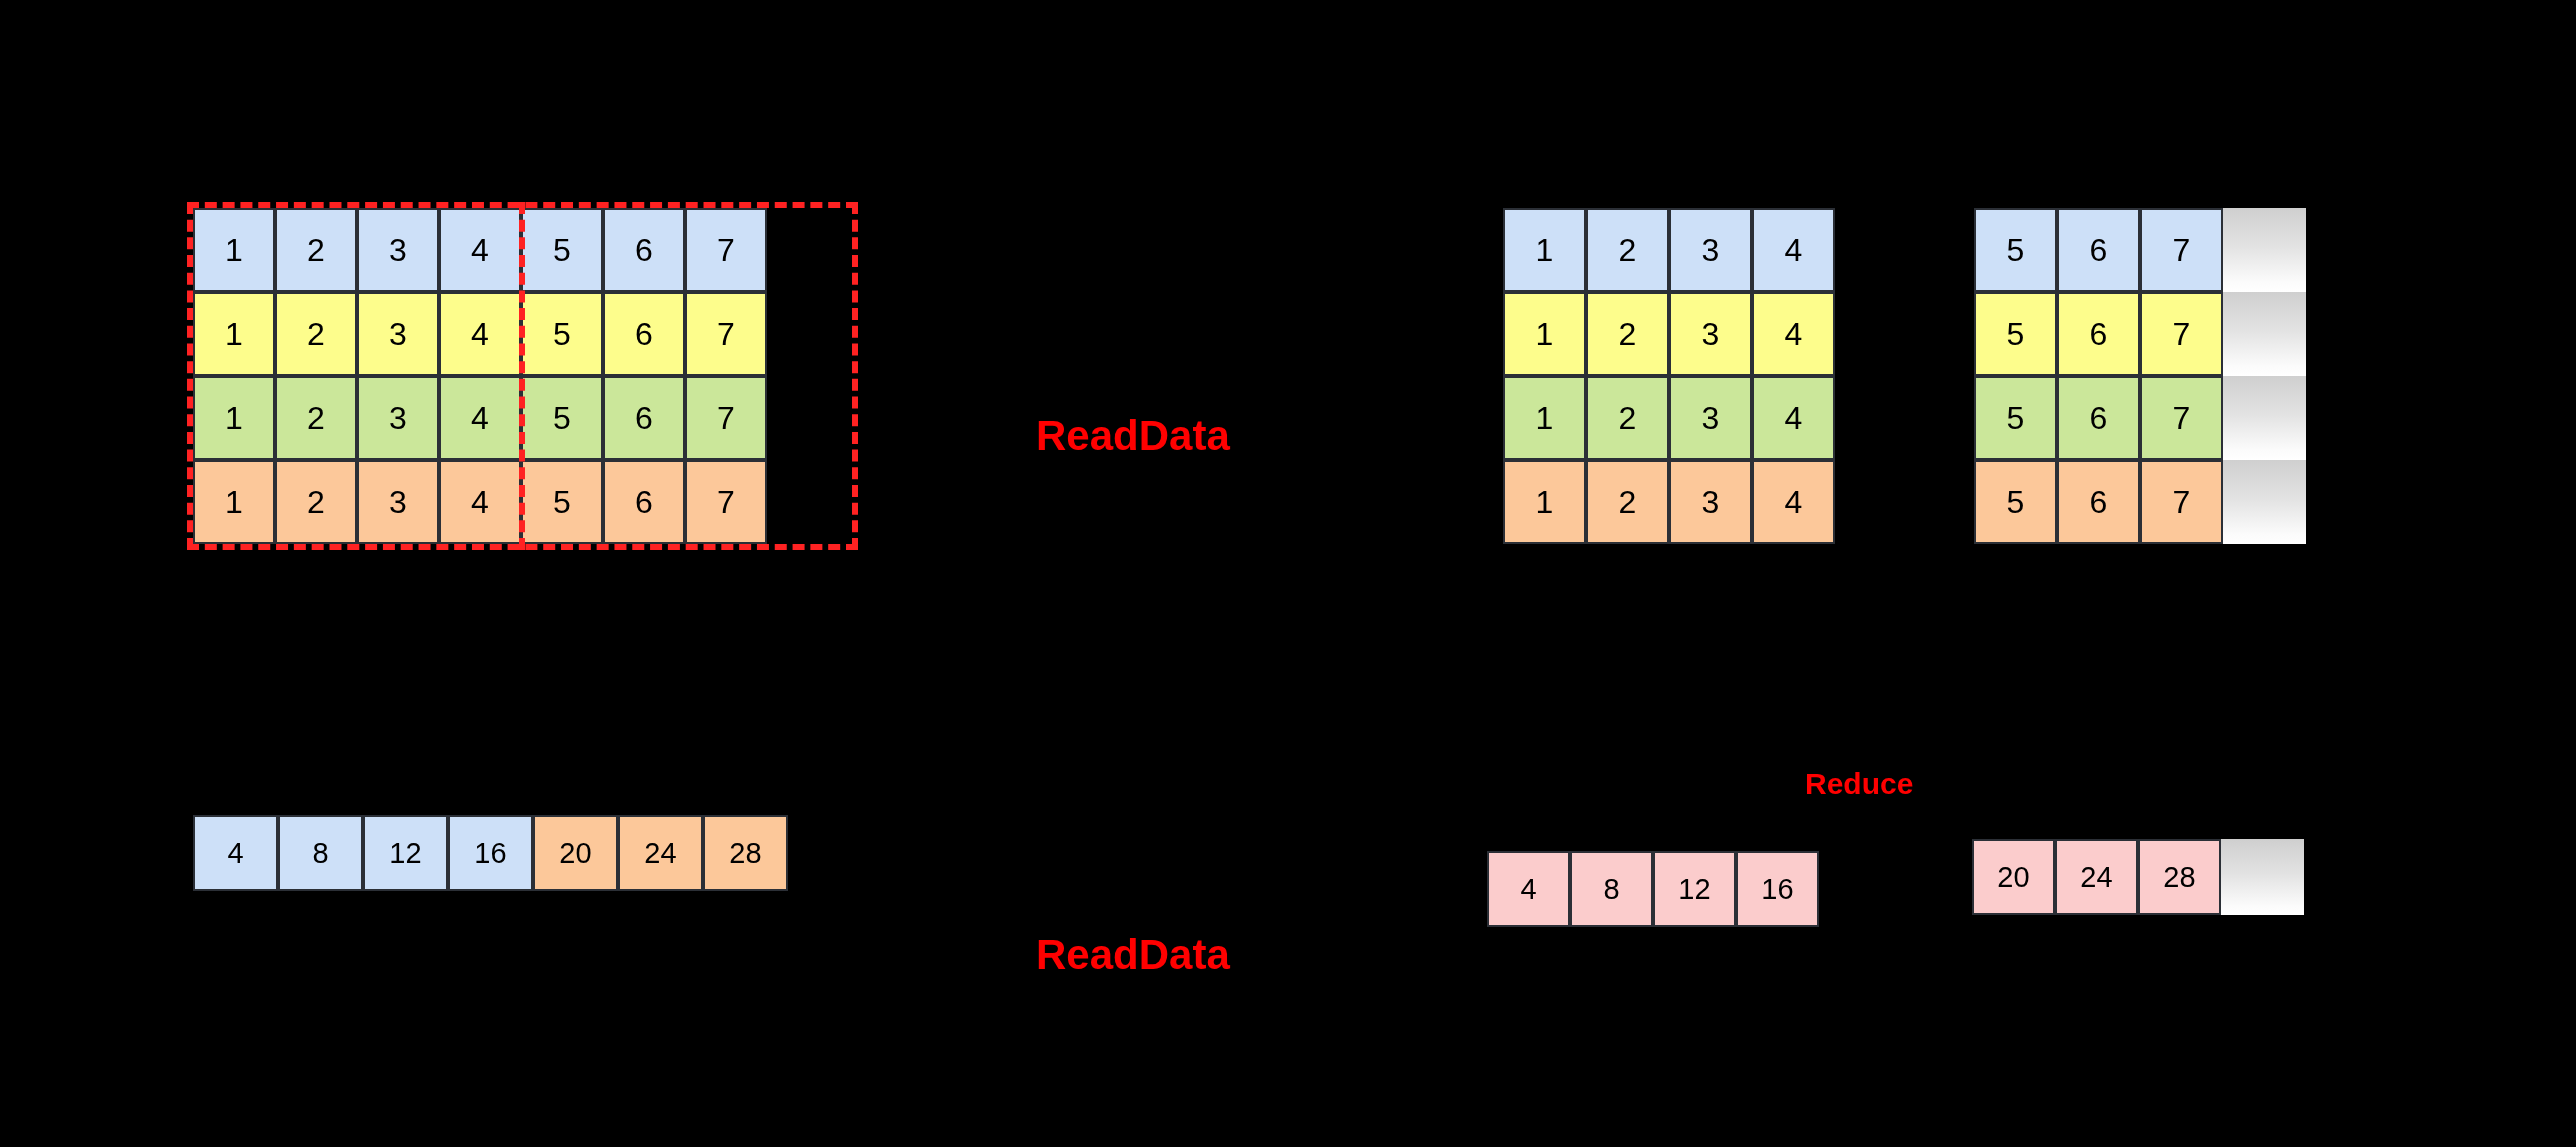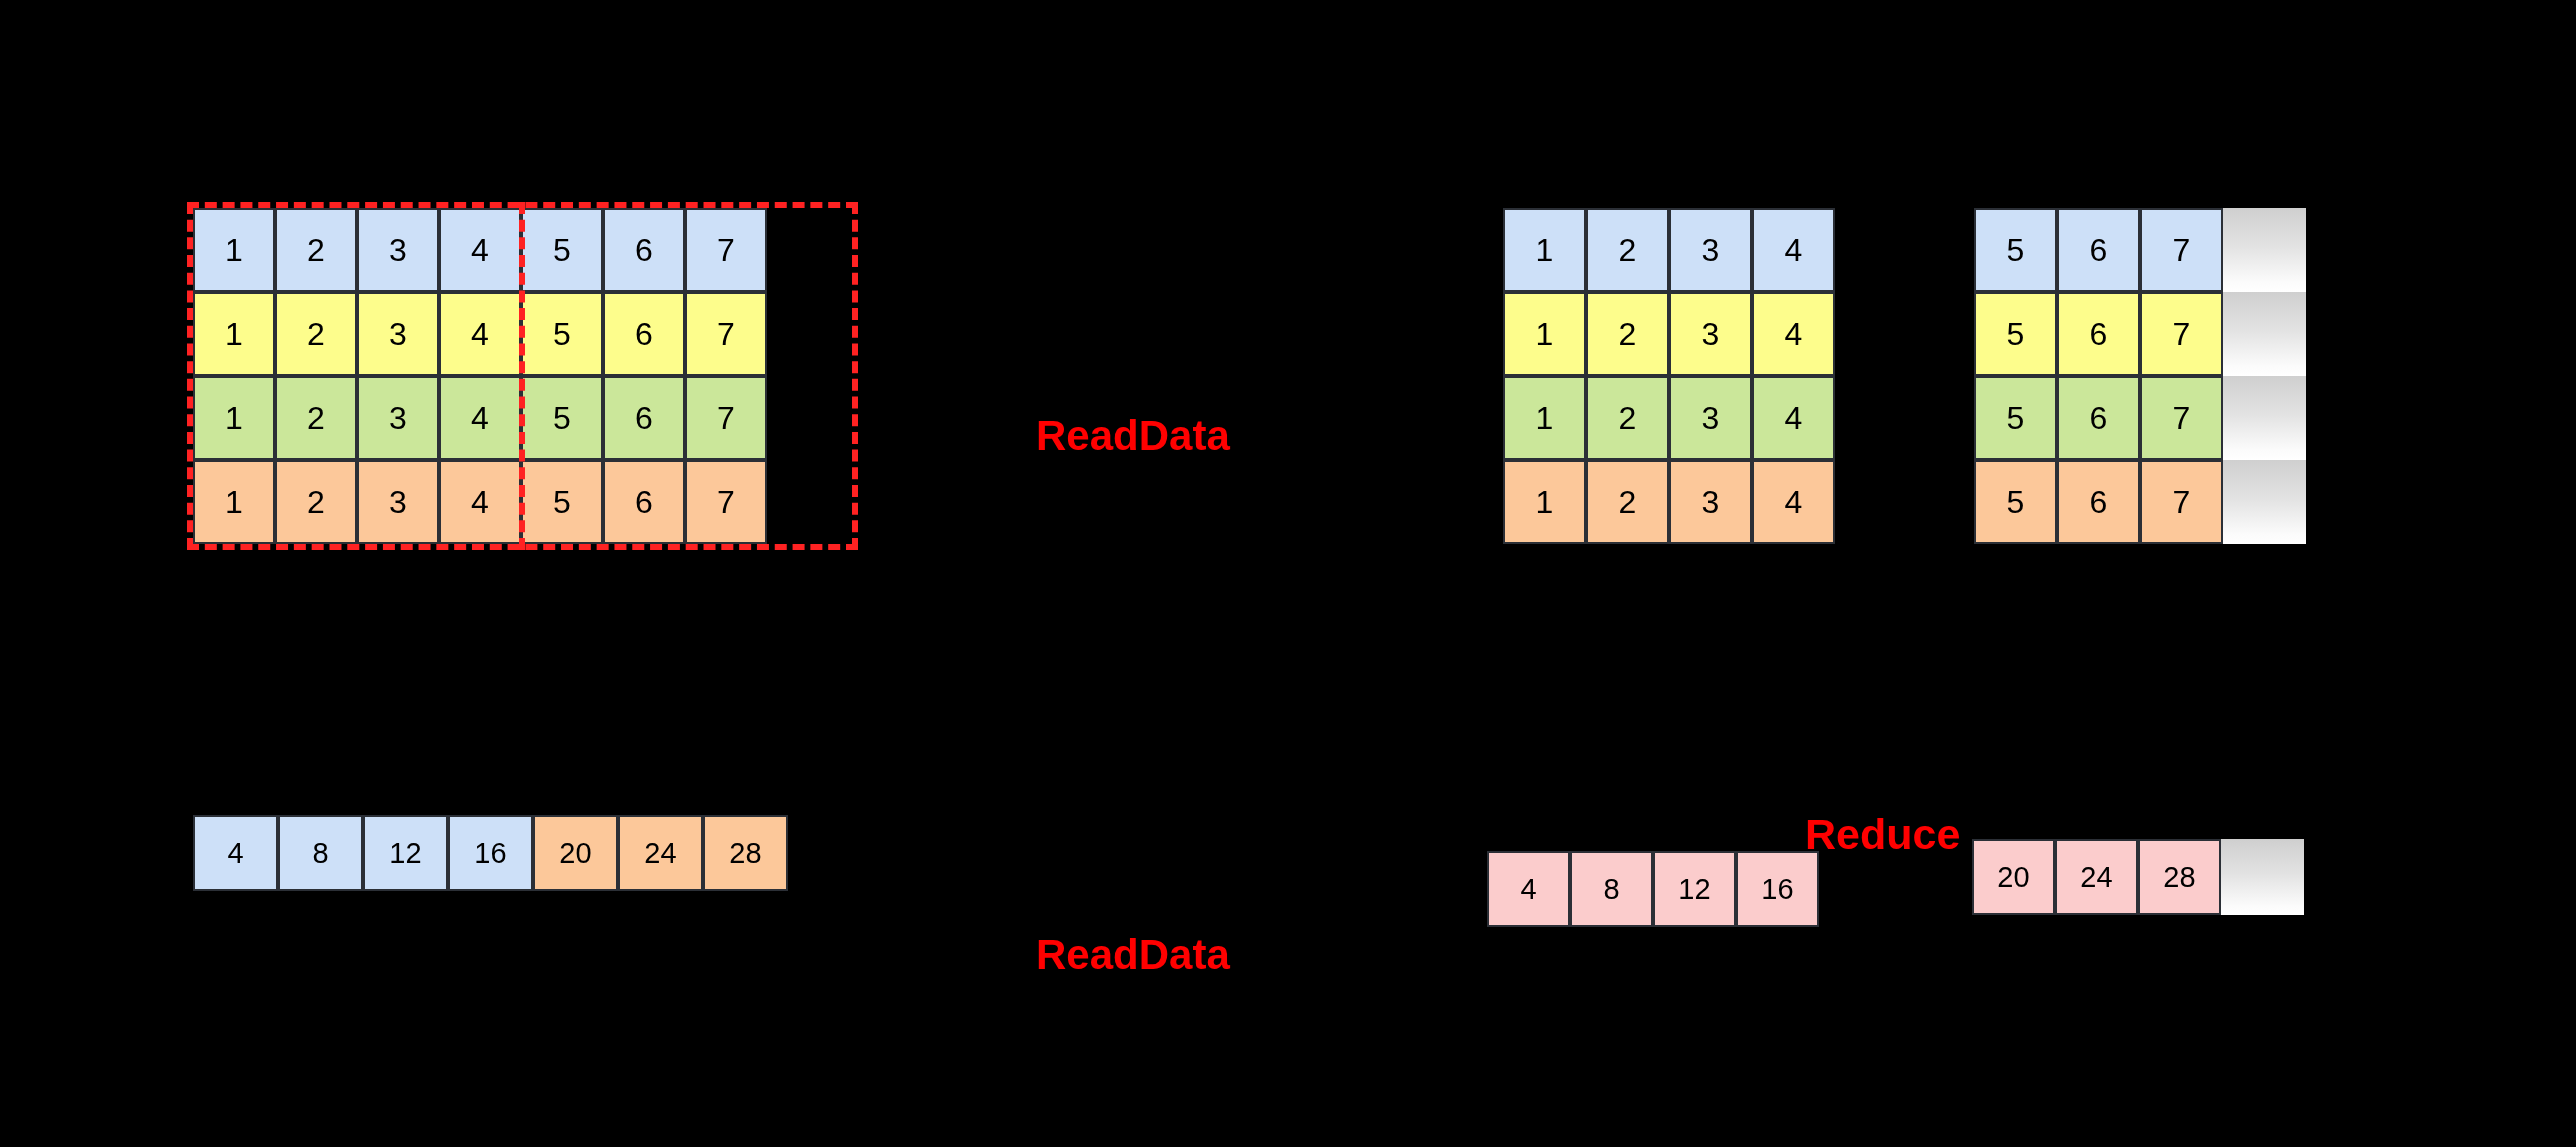--- a/index.html
+++ b/index.html
@@ -105,21 +105,21 @@
   .stage-label {
     position: absolute;
     color: #ff0000;
     font-weight: bold;
     font-family: "Liberation Sans", sans-serif;
     white-space: nowrap;
     line-height: 1;
   }
   #label-read-data  { left: 1036px; top: 415px;  font-size: 42px; }
   #label-write-data { left: 1036px; top: 934px; font-size: 42px; }
-  #label-reduce     { left: 1805px; top: 769px; font-size: 43px; margin-top: 44px; }
+  #label-reduce     { left: 1805px; top: 769px; font-size: 30px; }
 </style>
 </head>
 <body>
 
 <div class="stage">
 
   <div class="grid-block" id="source-matrix">
       <div class="grid-row">
         <div class="cell c-blue">1</div>
         <div class="cell c-blue">2</div>

